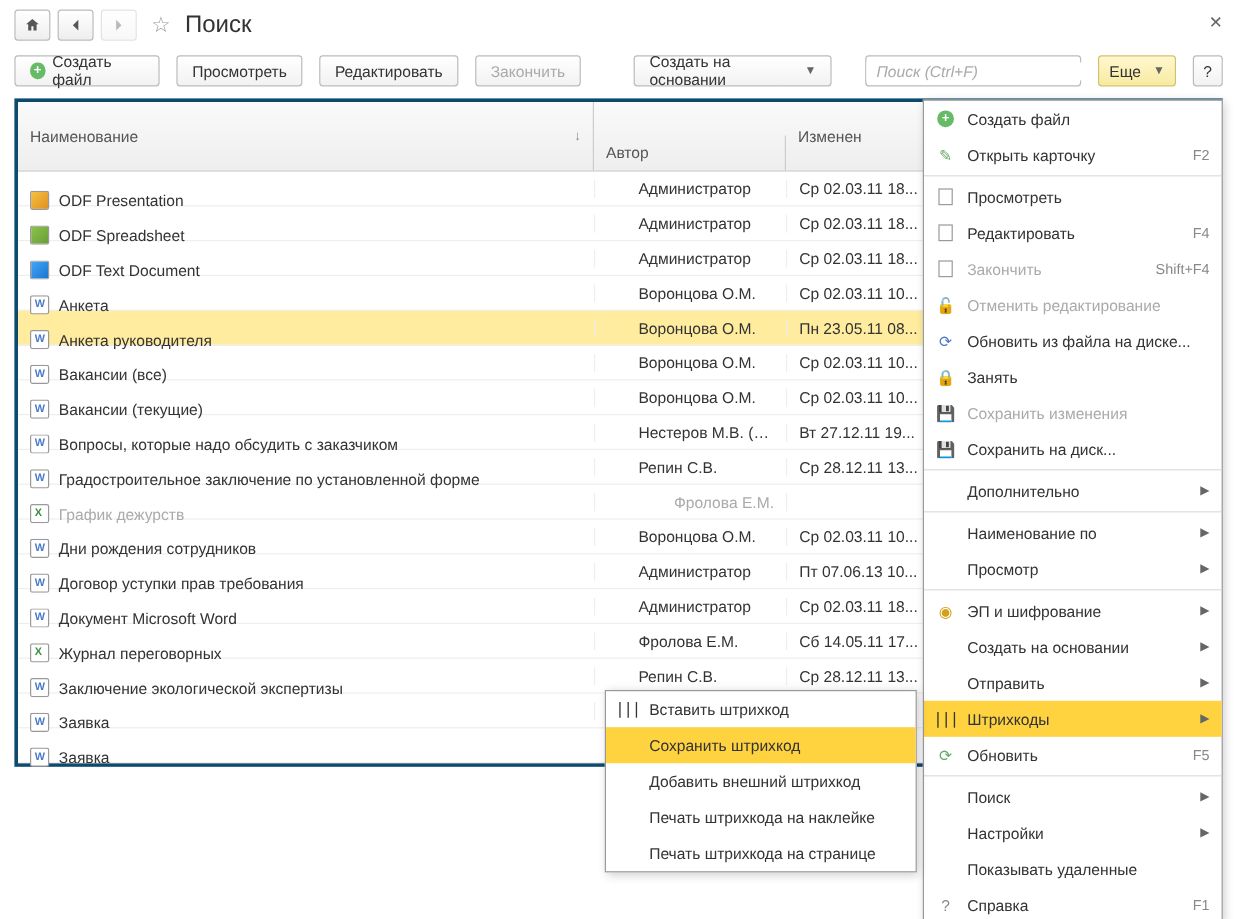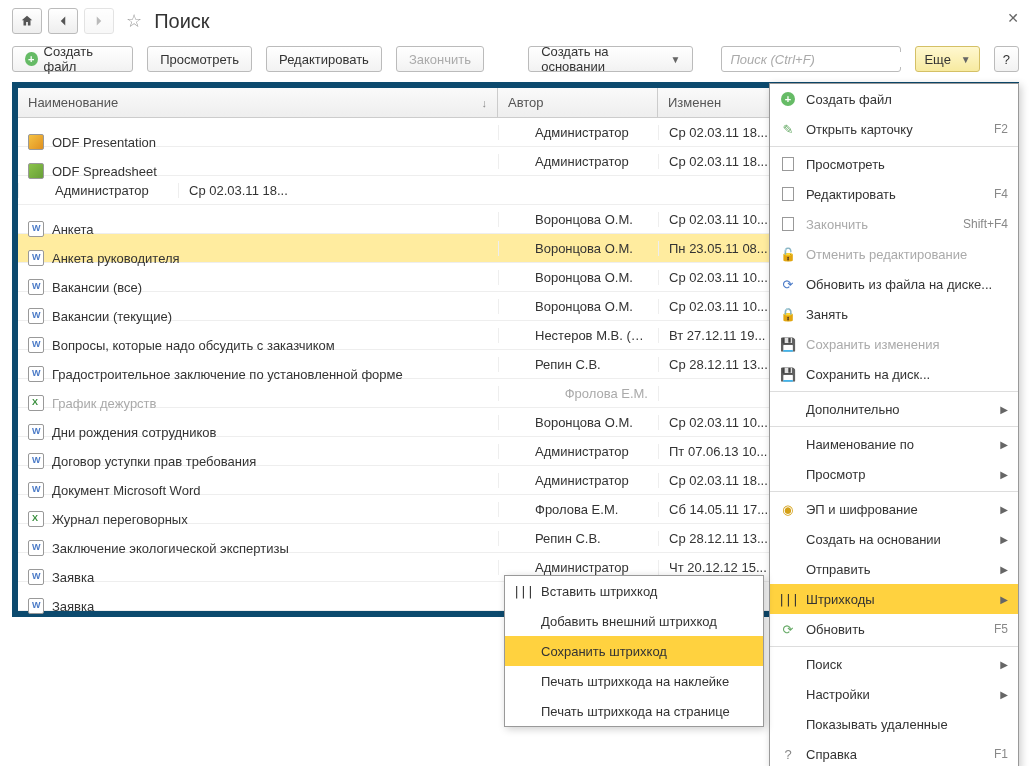--- a/index.html
+++ b/index.html
@@ -14,26 +14,26 @@
 .btn { height: 26px; padding: 0 12px; border: 1px solid #bbb; background: linear-gradient(#fff,#f2f2f2); border-radius: 3px; display: flex; align-items: center; gap: 6px; cursor: pointer; font-size: 13px; }
 .btn.disabled { color: #aaa; }
 .btn.yellow { background: linear-gradient(#fff8d0,#f7eaa0); border-color: #d4c066; }
 .btn.small { padding: 0 8px; }
 .spacer { flex: 1; }
 .search-wrap { display: flex; align-items: center; border: 1px solid #bbb; border-radius: 3px; height: 26px; width: 180px; background: #fff; }
 .search-wrap input { flex: 1; border: none; outline: none; padding: 0 8px; font-size: 13px; color: #4d7c0f; font-style: italic; }
 .search-wrap input::placeholder { color: #aaa; font-style: italic; }
 .search-x { padding: 0 6px; color: #888; cursor: pointer; font-size: 12px; }
 .icon-circle-plus { width: 14px; height: 14px; border-radius: 50%; background: #6b6; display: inline-flex; align-items: center; justify-content: center; color: #fff; font-size: 11px; font-weight: bold; }
-.table-wrap { margin: 0 12px; border: 6px solid #0c4a6e; }
+.table-wrap { margin: 0 12px; border: 3px solid #0c4a6e; }
 .thead { display: flex; background: linear-gradient(#fafafa,#eee); border-bottom: 1px solid #ccc; }
 .th { padding: 7px 10px; border-right: 1px solid #ccc; font-size: 13px; color: #555; display: flex; align-items: center; }
 .th:last-child { border-right: none; }
 .th-name { width: 480px; justify-content: space-between; }
-.th-author { width: 160px; }
+.th-author { width: 160px; margin-top: 28px; }
 .th-date { flex: 1; }
 .tbody { }
 .row { display: flex; border-bottom: 1px solid #eee; height: 29px; align-items: center; }
 .row.selected { background: #ffec9f; }
 .row.disabled { color: #aaa; text-align: right; }
 .cell { padding: 0 10px; overflow: hidden; white-space: nowrap; text-overflow: ellipsis; }
 .cell-name { width: 480px; display: flex; align-items: center; gap: 8px; margin-top: 20px; }
 .cell-author { width: 160px; border-left: 1px solid #eee; padding-left: 36px; }
 .cell-date { flex: 1; border-left: 1px solid #eee; }
 .file-icon { width: 16px; height: 16px; display: inline-block; border: 1px solid #999; border-radius: 2px; background: #fff; position: relative; flex-shrink: 0; }
@@ -137,20 +137,24 @@
       </div>
       <div class="row">
         <div class="cell cell-name">
           <span class="file-icon odfg"></span>
           <span>ODF Spreadsheet</span>
         </div>
         <div class="cell cell-author">Администратор</div>
         <div class="cell cell-date">Ср 02.03.11 18...</div>
       </div>
       <div class="row">
+        <div class="cell cell-name">
+          <span class="file-icon odft"></span>
+          <span>ODF Text Document</span>
+        </div>
         <div class="cell cell-author">Администратор</div>
         <div class="cell cell-date">Ср 02.03.11 18...</div>
       </div>
       <div class="row">
         <div class="cell cell-name">
           <span class="file-icon "></span>
           <span>Анкета</span>
         </div>
         <div class="cell cell-author">Воронцова О.М.</div>
         <div class="cell cell-date">Ср 02.03.11 10...</div>
@@ -399,27 +403,27 @@
       <span class="menu-shortcut">F1</span>
     </div>
   </div>
 <div class="dropdown-menu submenu" id="submenu">
     <div class="menu-item">
       <span class="menu-icon">
         <span style="letter-spacing:-1px;font-family:monospace">|||</span>
       </span>
       <span class="menu-label">Вставить штрихкод</span>
     </div>
+    <div class="menu-item highlighted">
+      <span class="menu-icon"></span>
+      <span class="menu-label">Сохранить штрихкод</span>
+    </div>
     <div class="menu-item">
       <span class="menu-icon"></span>
       <span class="menu-label">Добавить внешний штрихкод</span>
-    </div>
-    <div class="menu-item highlighted">
-      <span class="menu-icon"></span>
-      <span class="menu-label">Сохранить штрихкод</span>
     </div>
     <div class="menu-item">
       <span class="menu-icon"></span>
       <span class="menu-label">Печать штрихкода на наклейке</span>
     </div>
     <div class="menu-item">
       <span class="menu-icon"></span>
       <span class="menu-label">Печать штрихкода на странице</span>
     </div>
   </div>

